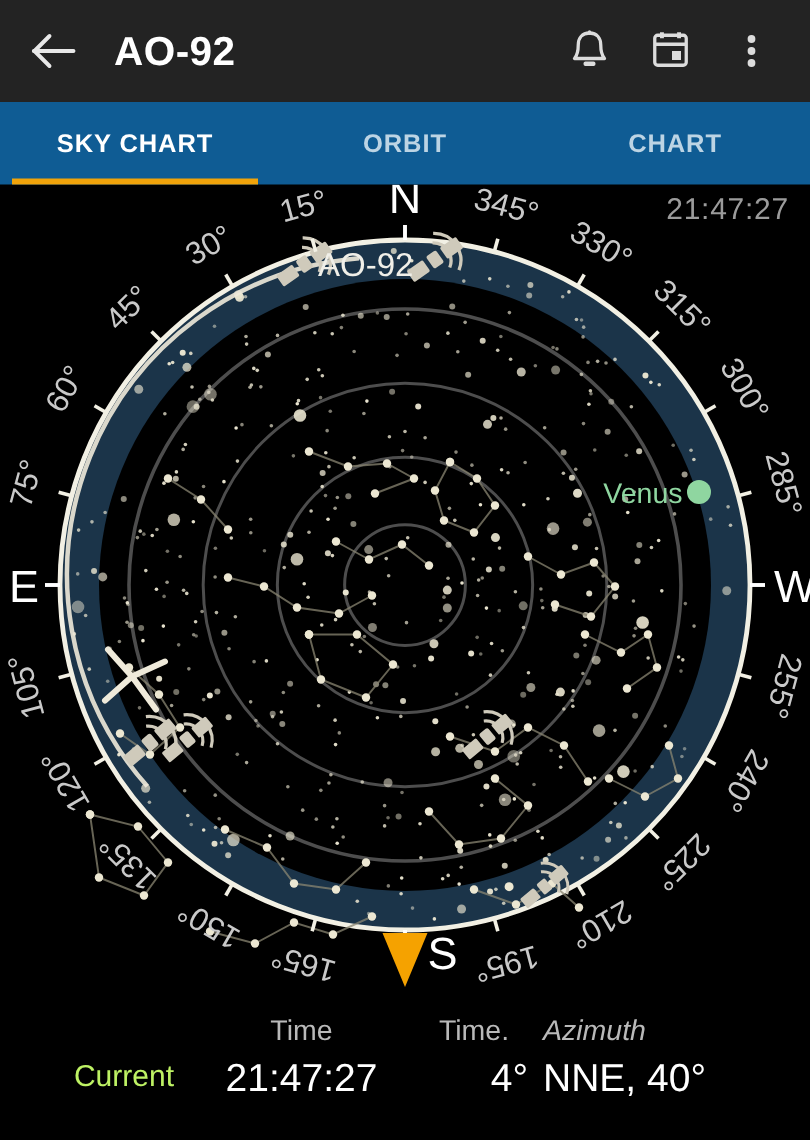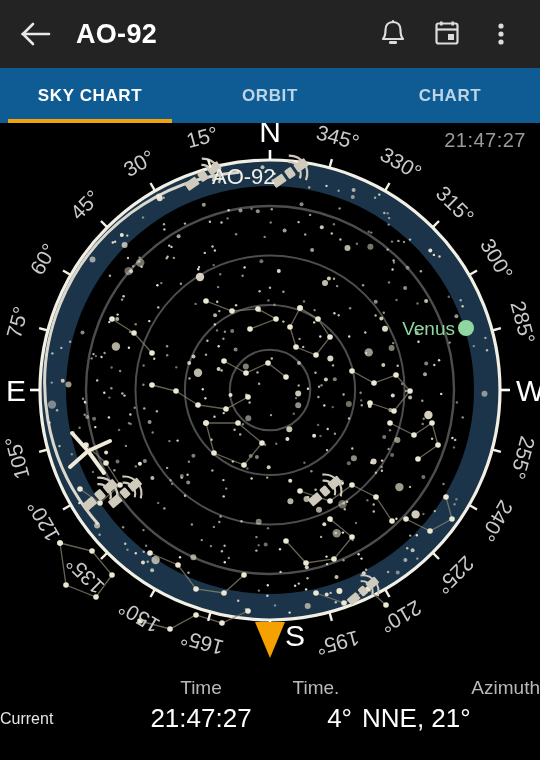--- a/index.html
+++ b/index.html
@@ -64,28 +64,28 @@
   .data-table{ width:100%; border-collapse:collapse; }
   .data-table th{
     font-size:19px; font-weight:400; color:#b9b9b9; padding:2px 0 4px 0;
     text-align:center;
   }
   .data-table td{
     font-size:26px; color:#ffffff; padding:0; text-align:center;
     white-space:nowrap;
   }
   .data-table td.rowlabel{
-    font-size:16px; color:#e5e5e5; text-align:left; padding-right:10px;
+    font-size:20px; color:#bef264; text-align:right; padding-right:10px;
   }
   .col-rowlabel{ width:126px; }
   .col-time{ width:150px; }
   .col-elev{ width:80px; }
   .col-azim{ width:184px; }
   td.az-cell{ text-align:left; padding-left:6px; }
-  th.az-head{ text-align:right; padding-left:6px; }
+  th.az-head{ text-align:left; padding-left:6px;font-style:italic; }
   td.elev-cell{ text-align:right; padding-right:4px; }
 </style>
 </head>
 <body>
 
 <div class="appbar">
   <div class="appbar-back">
     <svg width="30" height="26" viewBox="0 0 30 26">
       <path d="M1.5 13 H28" stroke="#e8e8e8" stroke-width="2.6" fill="none" stroke-linecap="round"></path>
       <path d="M12 3 L2 13 L12 23" stroke="#e8e8e8" stroke-width="2.6" fill="none" stroke-linecap="round" stroke-linejoin="round"></path>
@@ -818,17 +818,17 @@
         <th>Time</th>
         <th>Time.</th>
         <th class="az-head">Azimuth</th>
       </tr>
     </thead>
     <tbody>
       <tr>
         <td class="rowlabel">Current</td>
         <td>21:47:27</td>
         <td class="elev-cell">4°</td>
-        <td class="az-cell">NNE,  21°</td>
+        <td class="az-cell">NNE,  40°</td>
       </tr>
     </tbody>
   </table>
 </div>
 
 </body></html>

